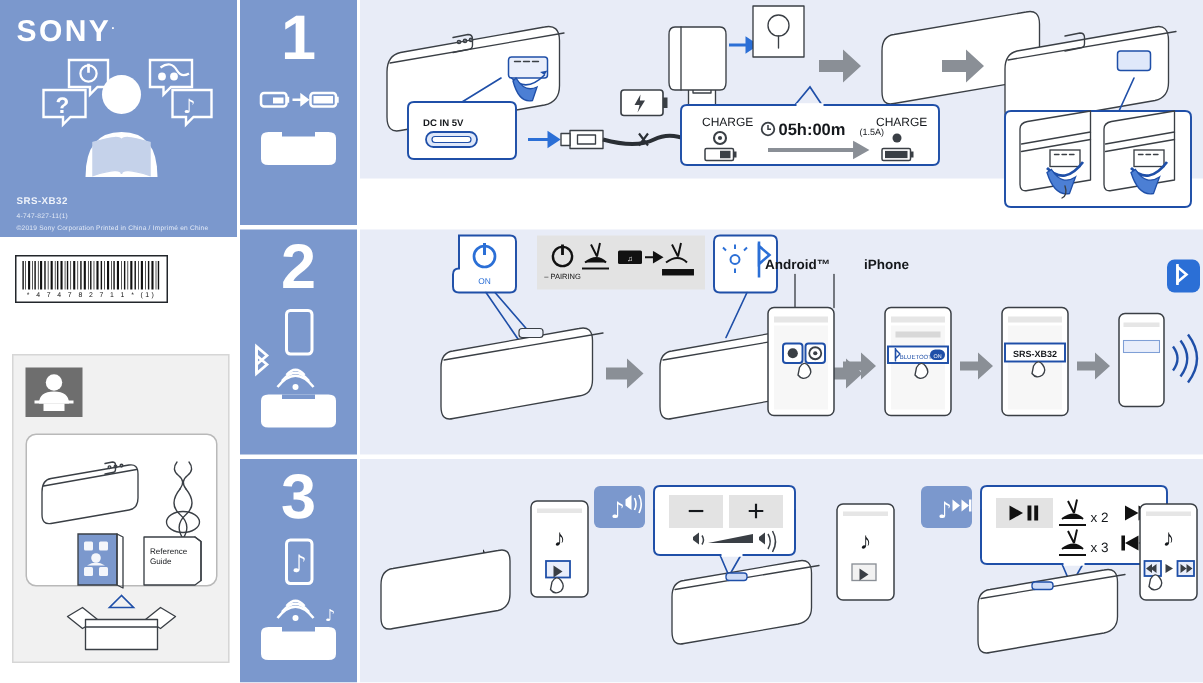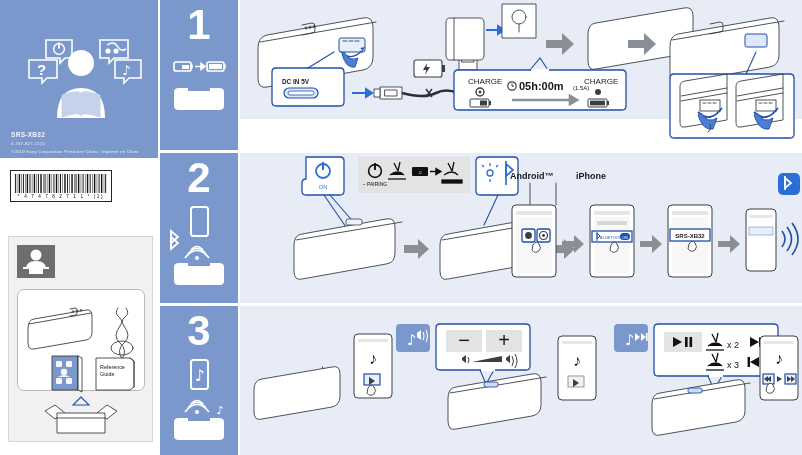--- a/index.html
+++ b/index.html
@@ -57,20 +57,21 @@
   .txt{font-family:"Liberation Sans",sans-serif;fill:#15181c;}
 </style>
 </head>
 <body>
 
 <div class="root">
 
   <div class="cover">
     <div class="cover-top"></div>
 
+    <div class="sony"><span>SONY</span><sup>.</sup></div>
 
     <svg class="person-art" viewBox="0 0 140 90">
       <g fill="none" stroke="#ffffff" stroke-width="1.6">
         <path d="M17 28 h28 v18 h-10 l-5 5 v-5 h-13 z"></path>
         <path d="M34 8 h26 v18 h-7 l-5 5 v-5 h-14 z"></path>
         <path d="M88 8 h28 v18 h-14 l-5 5 v-5 h-9 z"></path>
         <path d="M103 28 h26 v18 h-12 l-5 5 v-5 h-9 z"></path>
       </g>
       <text x="25" y="43" font-size="15" font-weight="bold" fill="#ffffff" font-family="Liberation Sans, sans-serif">?</text>
       <g stroke="#ffffff" stroke-width="1.5" fill="none">

